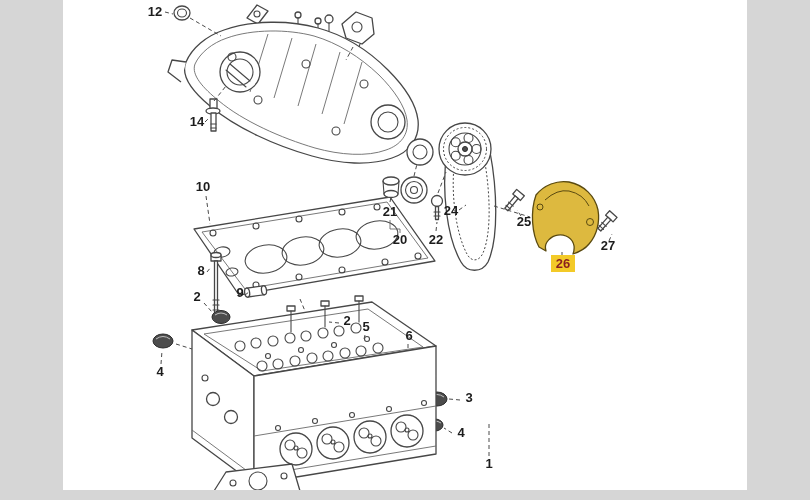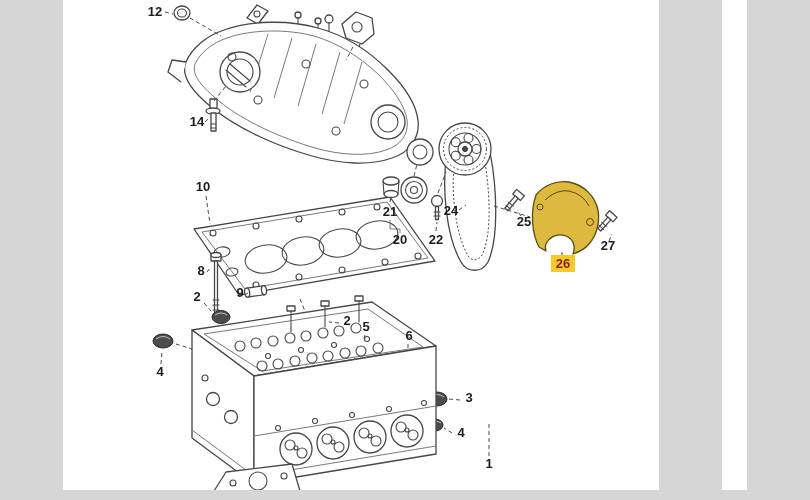--- a/index.html
+++ b/index.html
@@ -1,17 +1,17 @@
 <!DOCTYPE html>
 <html><head>
 <meta charset="utf-8">
 <style>
   html,body{margin:0;padding:0;width:810px;height:500px;overflow:hidden;
     background:#d6d6d6;font-family:"Liberation Sans",sans-serif;}
-  .page{position:relative;width:722px;height:500px;}
+  .page{position:relative;width:810px;height:500px;}
   .canvas{position:absolute;left:63px;top:0;width:684px;height:490px;background:#ffffff;}
   #diagram{position:absolute;left:0;top:0;z-index:2;}
   .band{position:absolute;background:#d6d6d6;z-index:3;}
   .band.left{left:0;top:0;width:63px;height:500px;}
   .band.right{right:0;top:0;width:63px;height:500px;}
   .band.bottom{left:0;bottom:0;width:810px;height:10px;}
 
   
   .s{fill:#ffffff;stroke:#474747;stroke-width:1.3;stroke-linejoin:round;}
   .sn{fill:none;stroke:#474747;stroke-width:1.1;stroke-linejoin:round;stroke-linecap:round;}

